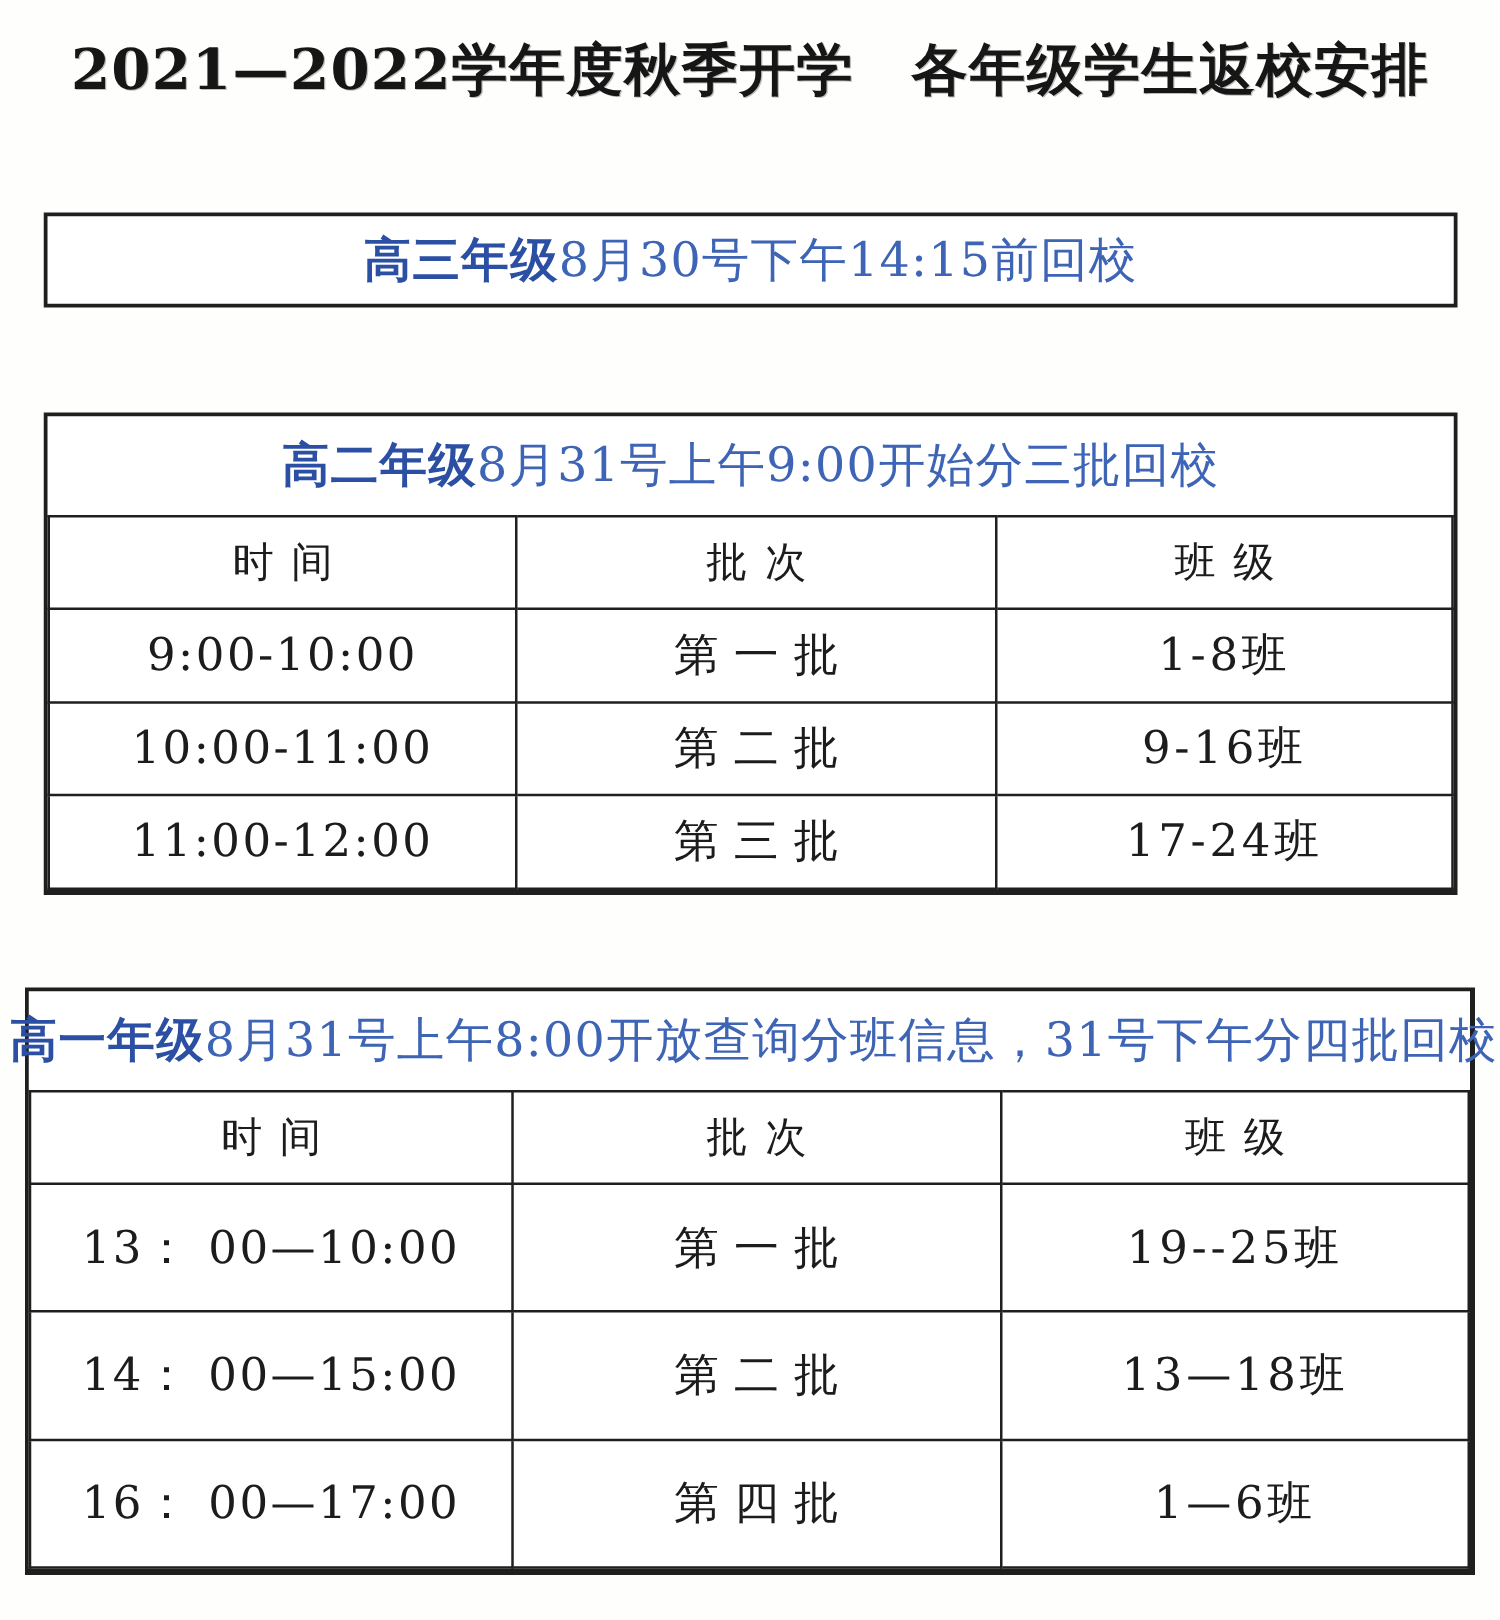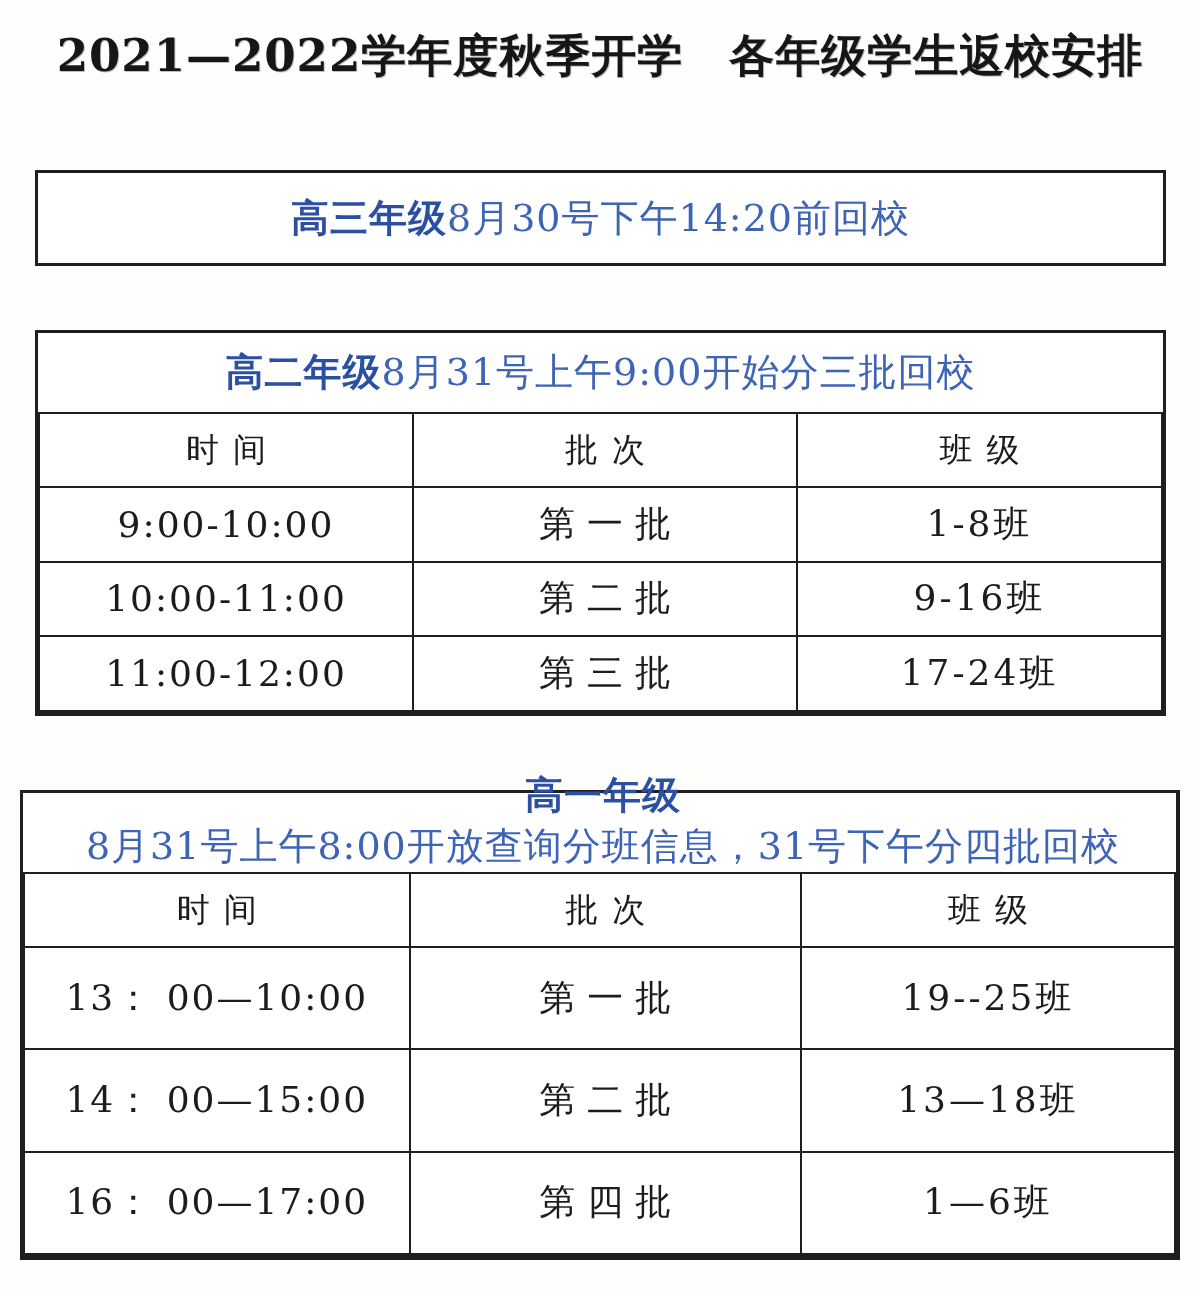--- a/index.html
+++ b/index.html
@@ -31,21 +31,21 @@
   .box {
     position: absolute;
     box-sizing: border-box;
     border: 3px solid #1f1f1f;
     background: #fff;
     display: flex;
     flex-direction: column;
   }
   .box-grade12 {
     top: 170px; left: 35px;
-    width: 1131px; height: 96px;
+    width: 1131px; height: 76px;
     align-items: center;
     justify-content: center;
   }
   .box-grade11 {
     top: 330px; left: 35px;
     width: 1131px; height: 386px;
     border-bottom-width: 4px;
   }
   .box-grade10 {
     top: 790px; left: 20px;
@@ -55,21 +55,21 @@
   }
   .section-head {
     flex: 0 0 auto;
     display: flex;
     align-items: center;
     font-size: 38px;
     color: #3e64b6;
     white-space: nowrap;
   }
   .section-head.centered { justify-content: center; }
-  .section-head.left { justify-content: flex-end; padding-left: 7px; flex-direction: column; }
+  .section-head.left { justify-content: center; padding-left: 7px; }
   .box-grade11 .section-head, .box-grade10 .section-head { height: 79px; }
   .grade-label {
     font-weight: bold;
     color: #2b4fa3;
     letter-spacing: 1px;
   }
   .note-text { letter-spacing: 1px; }
   table.schedule {
     flex: 1 1 auto;
     width: 100%;
@@ -105,21 +105,21 @@
 </head>
 <body>
 
 <div class="page">
 
   <div class="doc-title">2021—2022学年度秋季开学　各年级学生返校安排</div>
 
   <div class="box box-grade12">
     <div class="section-head centered">
       <span class="grade-label">高三年级</span>
-        <span class="note-text">8月30号下午14:20前回校</span>
+        <span class="note-text">8月30号下午14:15前回校</span>
     </div>
   </div>
 
   <div class="box box-grade11">
     <div class="section-head centered">
       <span class="grade-label">高二年级</span>
         <span class="note-text">8月31号上午9:00开始分三批回校</span>
     </div>
     <table class="schedule">
       <colgroup>

